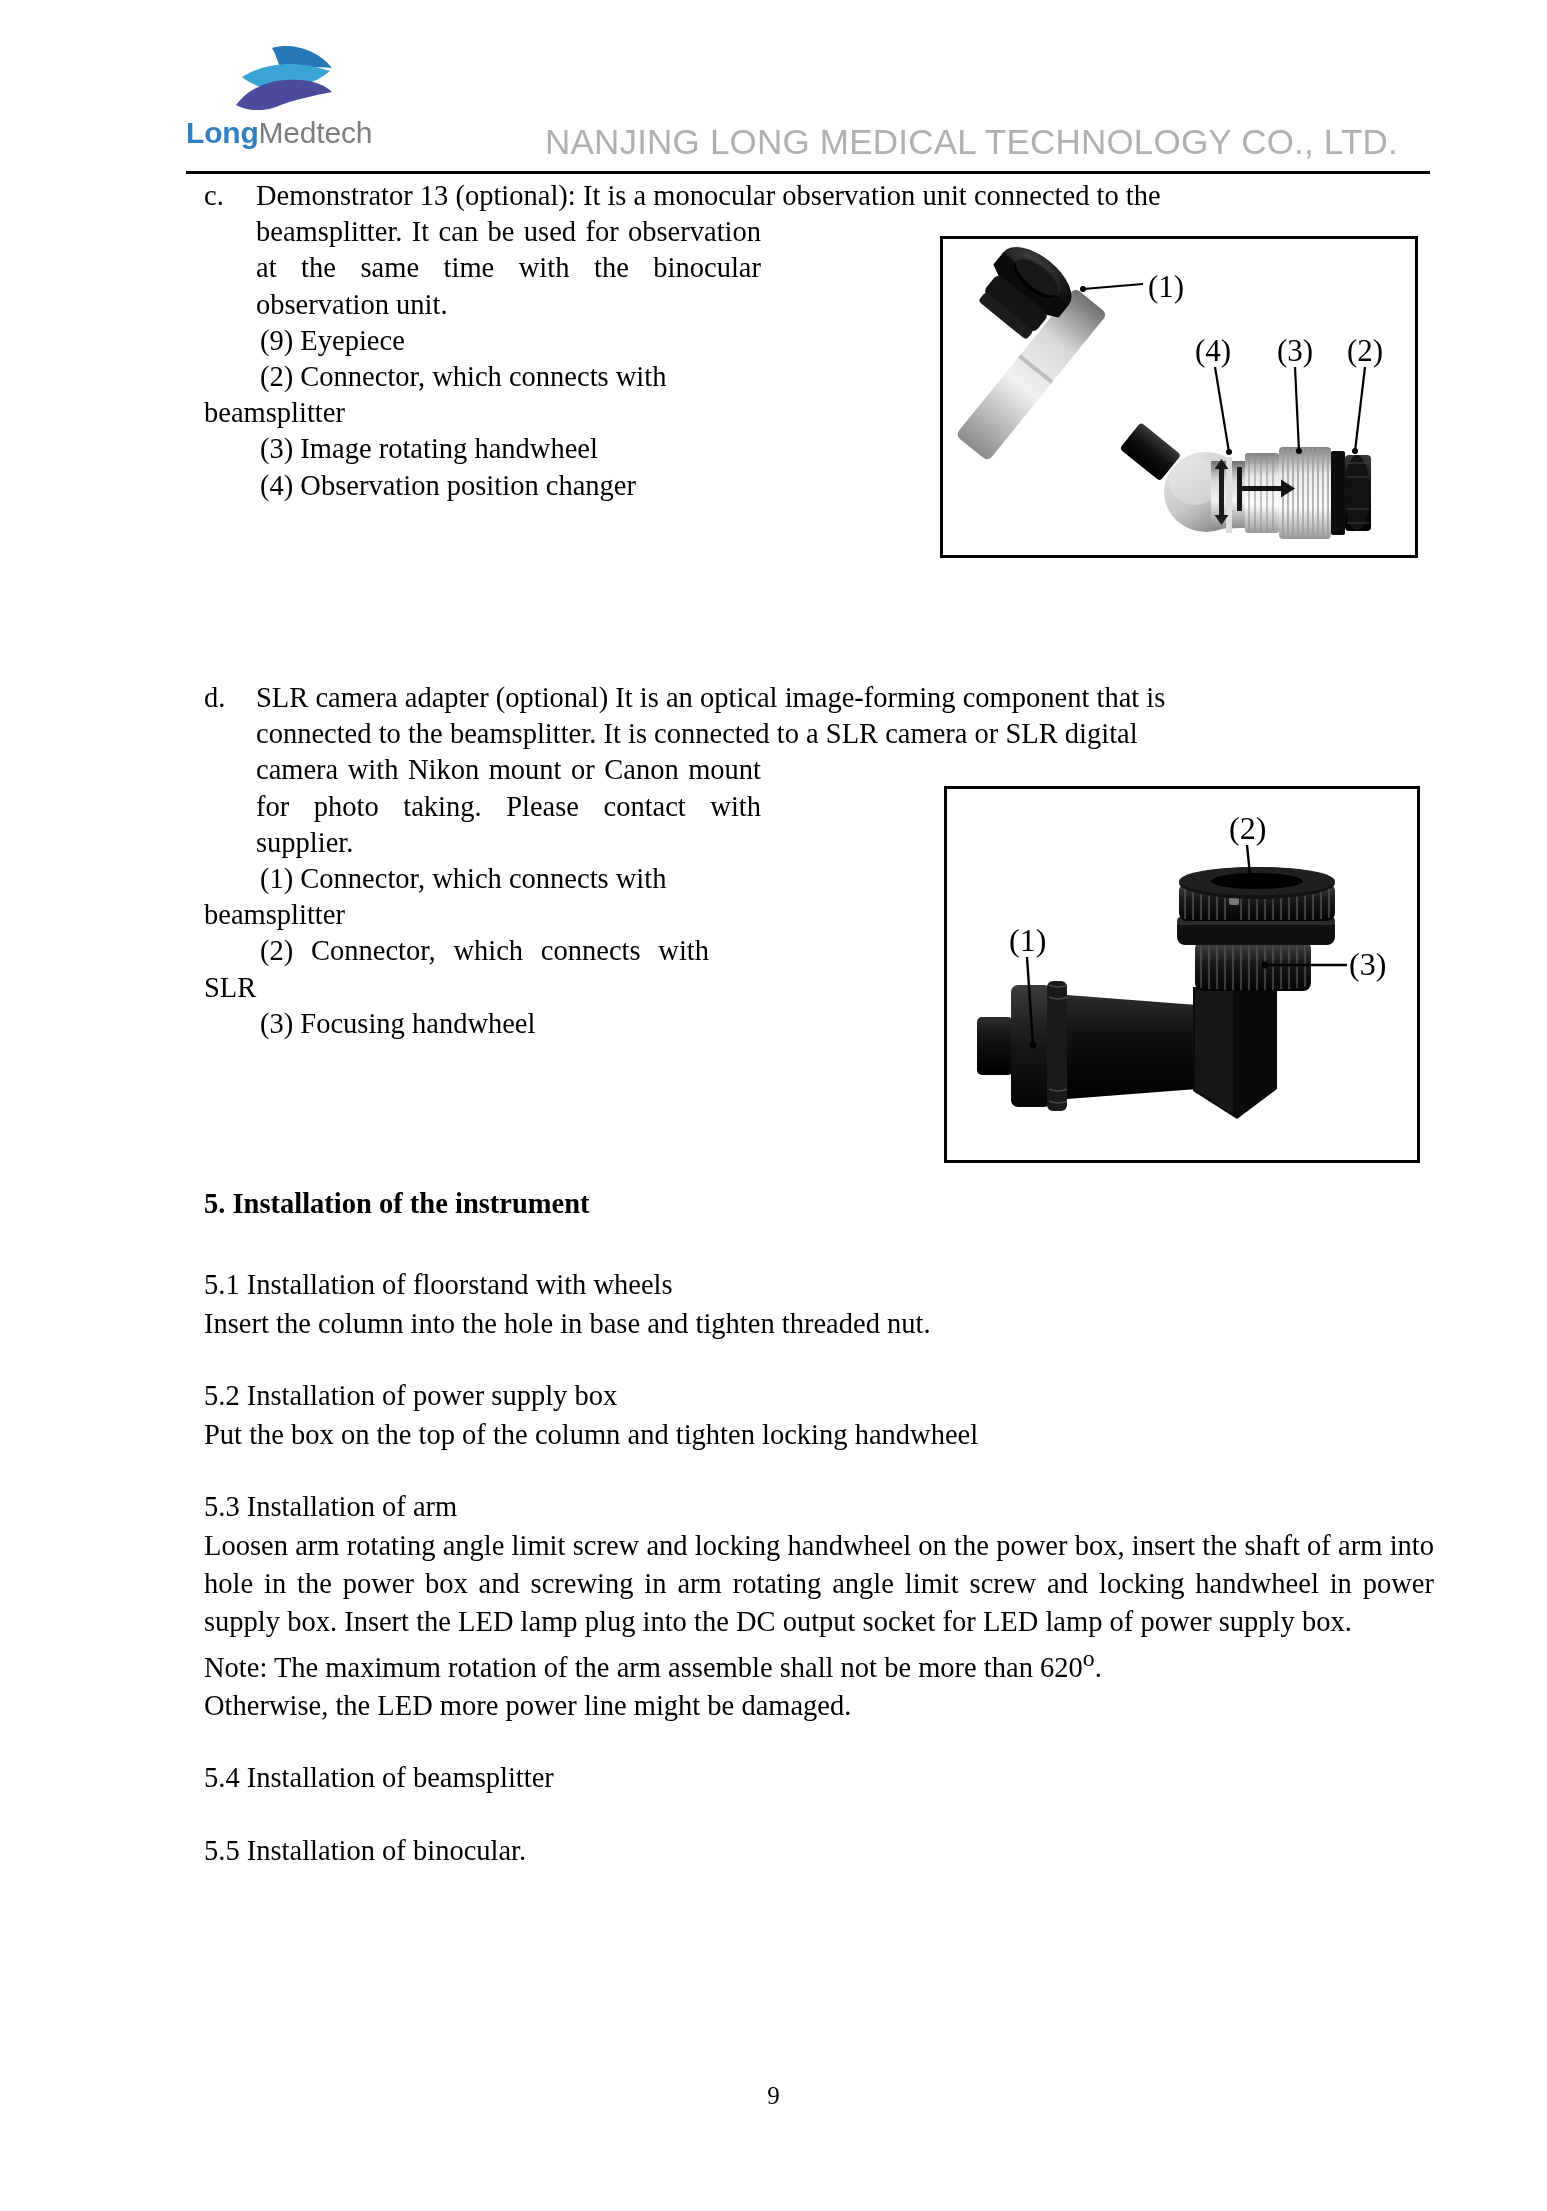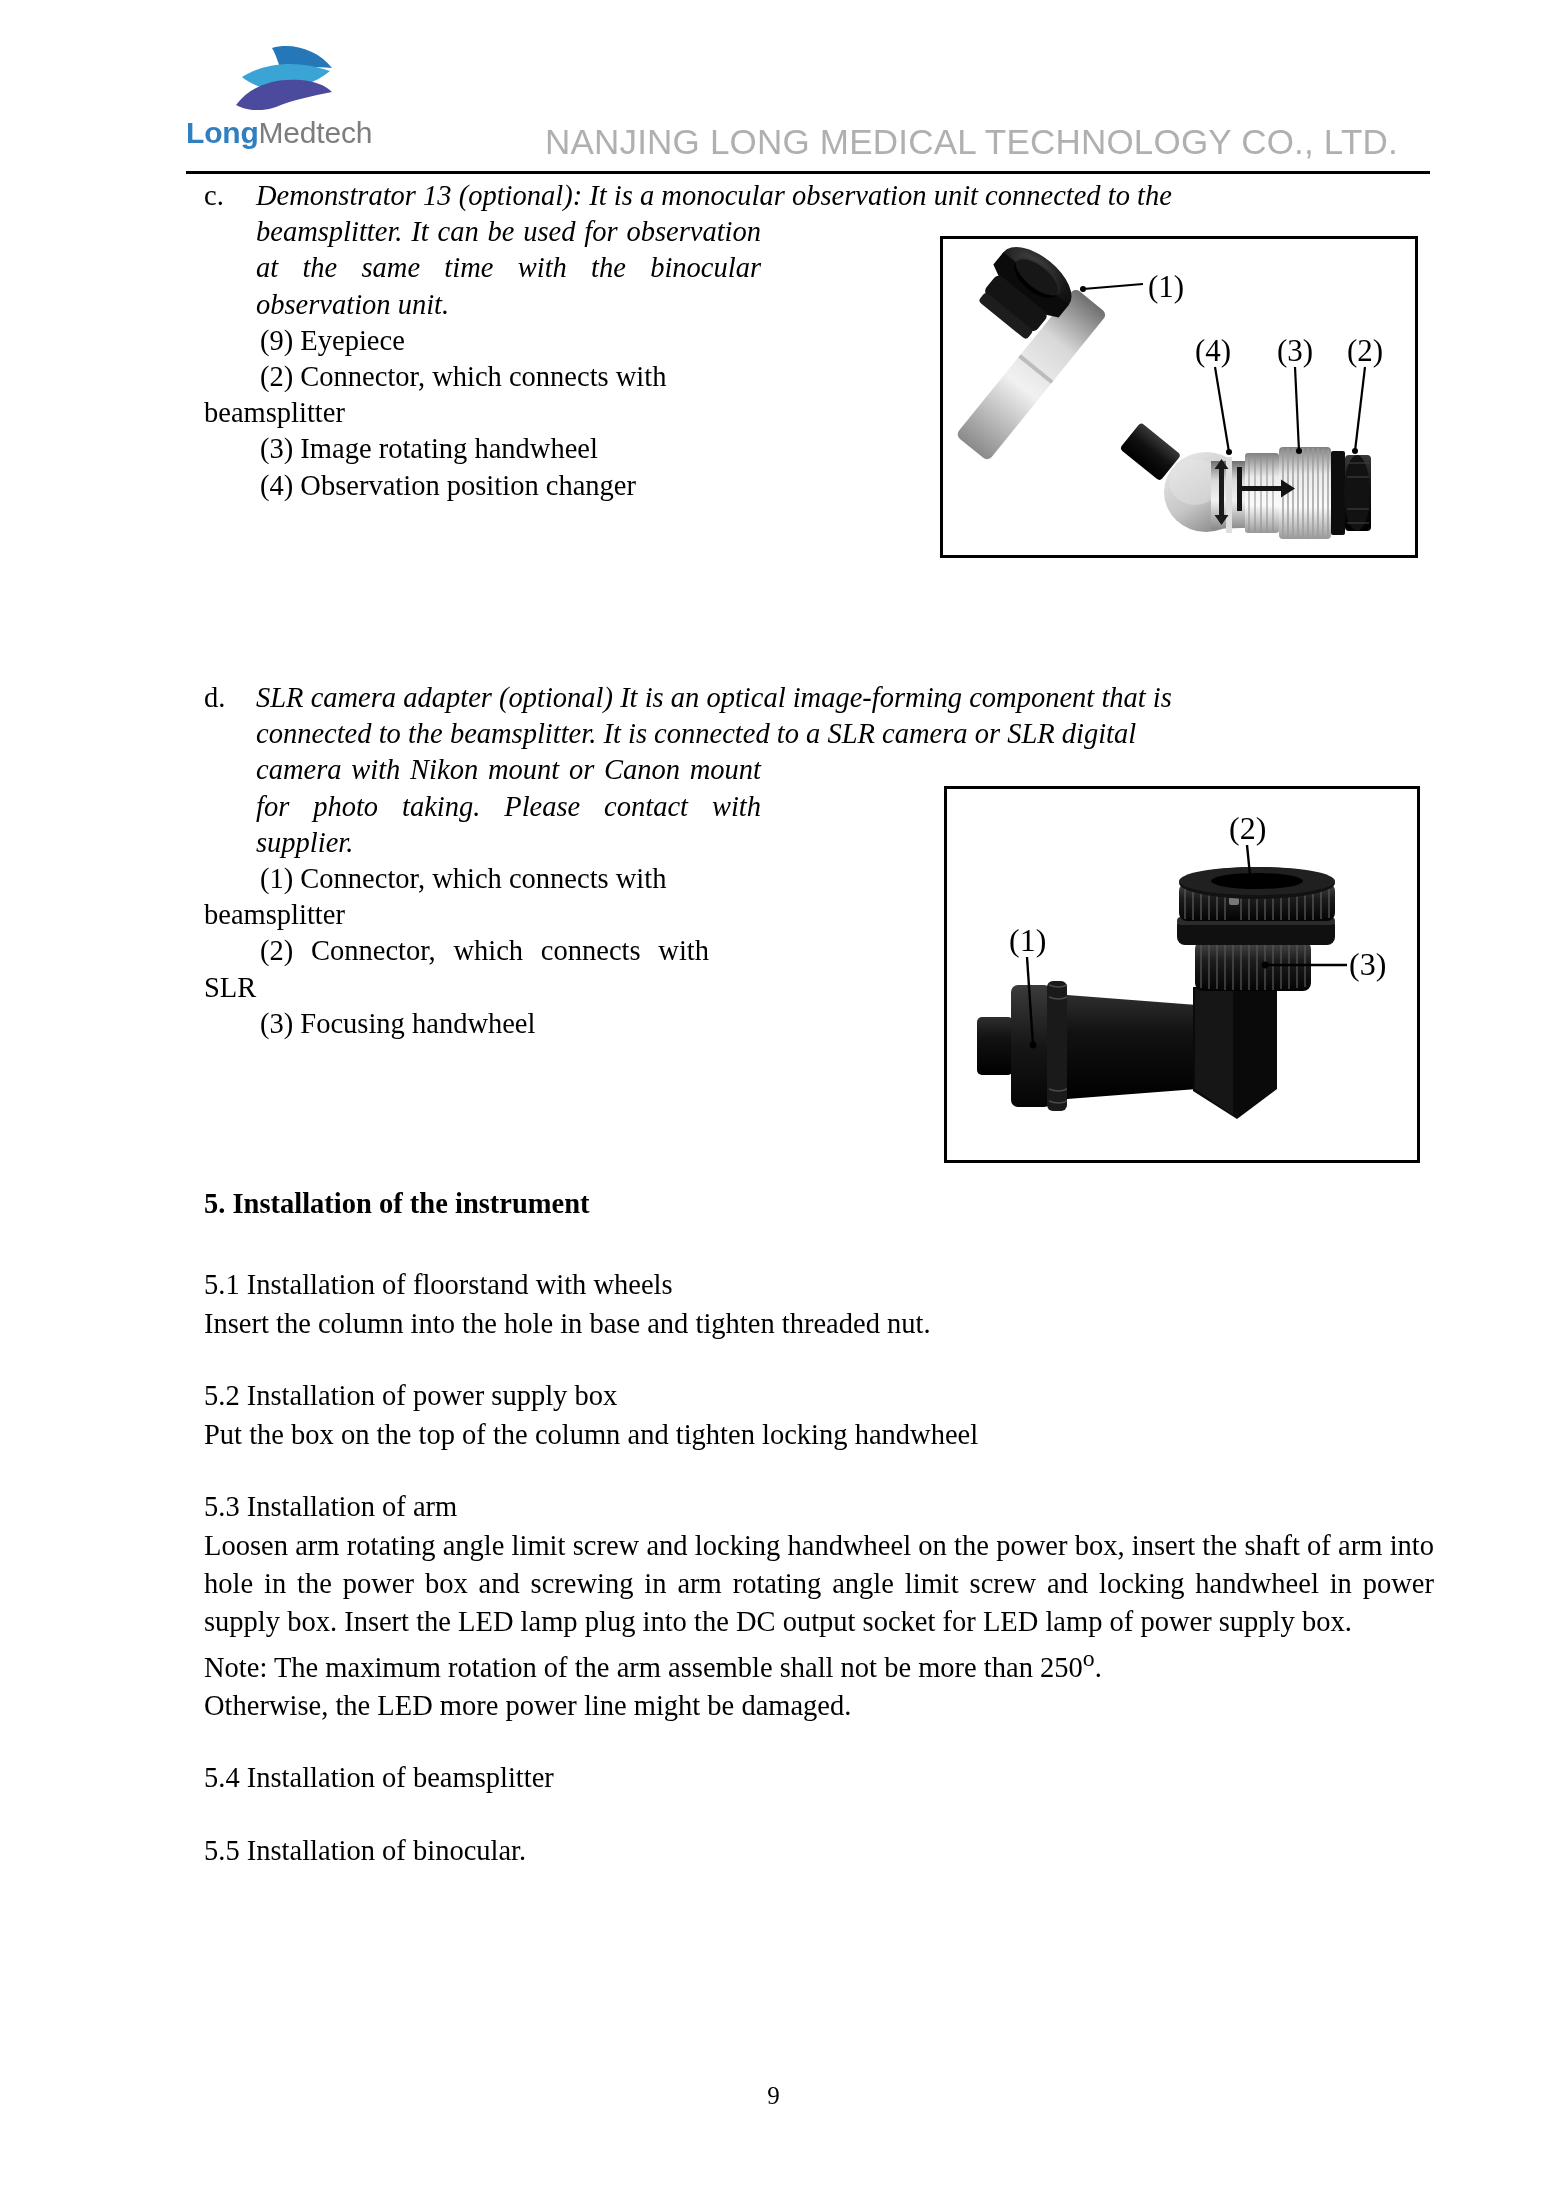--- a/index.html
+++ b/index.html
@@ -105,21 +105,20 @@
     align-items: flex-start;
   }
   .marker {
     width: 52px;
     flex: 0 0 52px;
     font-size: 28.5px;
     line-height: 1.27;
   }
   .list-body {
     flex: 1 1 auto;
-    font-style: italic;
   }
   .just {
     text-align: justify;
     text-align-last: left;
   }
   .narrow-col {
     width: 505px;
   }
   .fullw {
     width: 100%;
@@ -484,21 +483,21 @@
 
       <div class="gap-md"></div>
 
       <div class="para">5.2 Installation of power supply box</div>
       <div class="para">Put the box on the top of the column and tighten locking handwheel</div>
 
       <div class="gap-md"></div>
 
       <div class="para">5.3 Installation of arm</div>
       <div class="para justified">Loosen arm rotating angle limit screw and locking handwheel on the power box, insert the shaft of arm into hole in the power box and screwing in arm rotating angle limit screw and locking handwheel in power supply box. Insert the LED lamp plug into the DC output socket for LED lamp of power supply box.</div>
-      <div class="para justified"><span>Note: The maximum rotation of the arm assemble shall not be more than 250</span><sup>o</sup><span>.</span></div>
+      <div class="para justified"><span>Note: The maximum rotation of the arm assemble shall not be more than 620</span><sup>o</sup><span>.</span></div>
       <div class="para">Otherwise, the LED more power line might be damaged.</div>
 
       <div class="gap-md"></div>
 
       <div class="para">5.4 Installation of beamsplitter</div>
 
       <div class="gap-md"></div>
 
       <div class="para">5.5 Installation of binocular.</div>
     </div>

